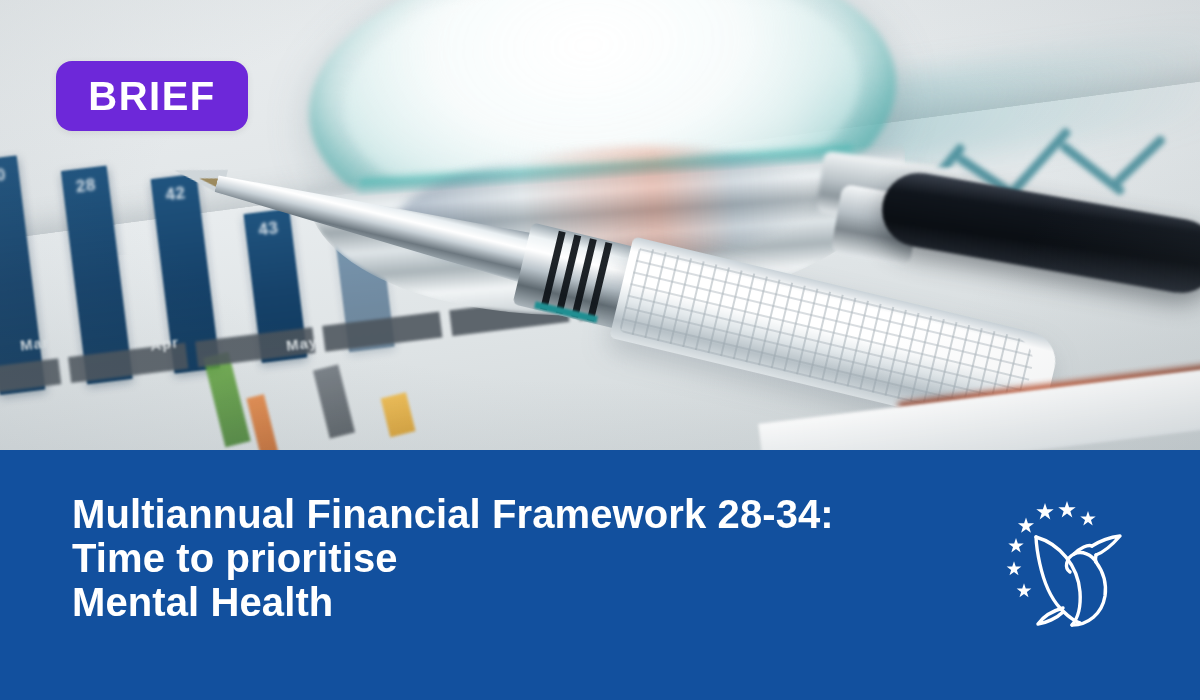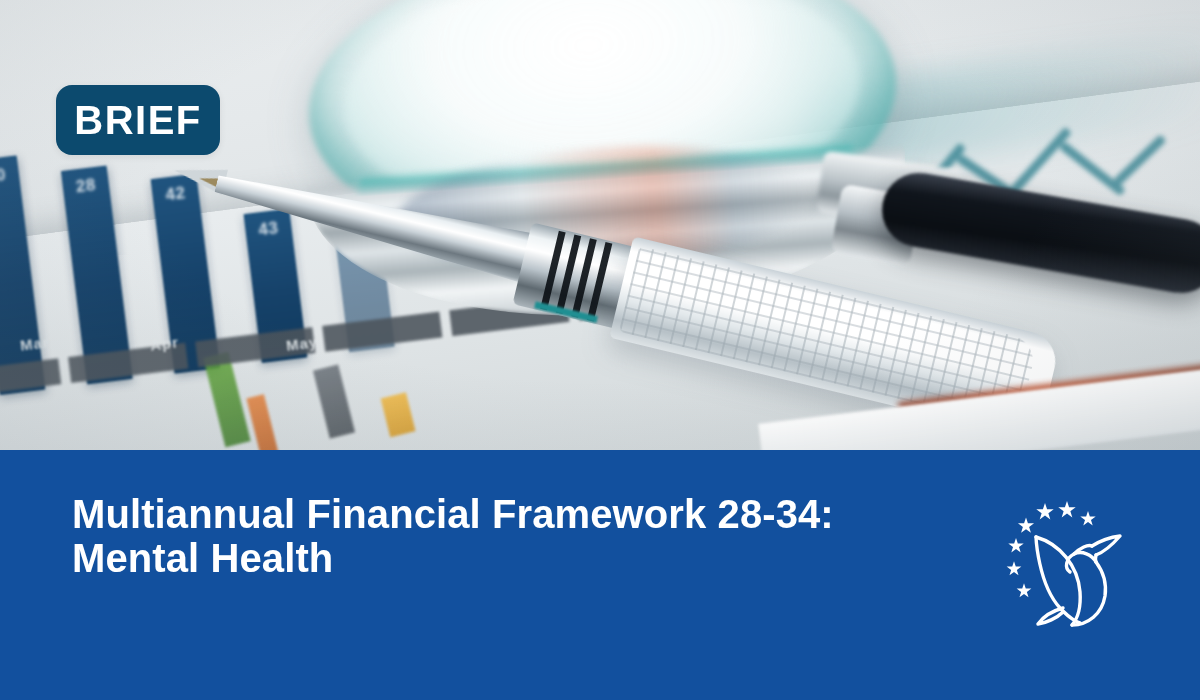--- a/index.html
+++ b/index.html
@@ -206,25 +206,24 @@
     transform:rotate(-7deg);filter:blur(1.4px);
   }
 
   .photo-vignette{
     left:0;top:0;width:1200px;height:450px;
     background:radial-gradient(ellipse at 50% 42%,rgba(255,255,255,0) 52%,rgba(110,122,130,.16) 100%);
   }
 
   
   .badge{
-    position:absolute;left:56px;top:61px;width:164px;height:70px;
-    border-radius:16px;background:#0c4a6e;
+    position:absolute;left:56px;top:61px;width:192px;height:70px;
+    border-radius:16px;background:#6d28d9;
     display:flex;align-items:center;justify-content:center;
     box-shadow:0 2px 6px rgba(60,60,60,.10);
-    margin-top:24px;
   }
   .badge-text{
     color:#ffffff;font-size:40px;font-weight:700;letter-spacing:1.5px;
     line-height:1;font-family:"Liberation Sans","DejaVu Sans",sans-serif;
   }
 
   
   .footer{
     position:absolute;left:0;top:450px;width:1200px;height:250px;
     background:#12509e;
@@ -318,20 +317,21 @@
   </div>
 
   <div class="badge">
     <span class="badge-text">BRIEF</span>
   </div>
 
   <div class="footer"></div>
 
   <div class="title">
     <span class="title-line">Multiannual Financial Framework 28-34:</span>
+    <span class="title-line">Time to prioritise</span>
     <span class="title-line">Mental Health</span>
   </div>
 
   <div class="logo">
     <svg viewBox="0 0 140 140" xmlns="http://www.w3.org/2000/svg" aria-hidden="true">
       <g fill="#ffffff">
 
         <g transform="translate(88,27) scale(1.15)">
           <polygon points="0,-7 1.6,-2.2 6.7,-2.2 2.6,0.9 4.1,5.7 0,2.7 -4.1,5.7 -2.6,0.9 -6.7,-2.2 -1.6,-2.2"></polygon>
         </g>

